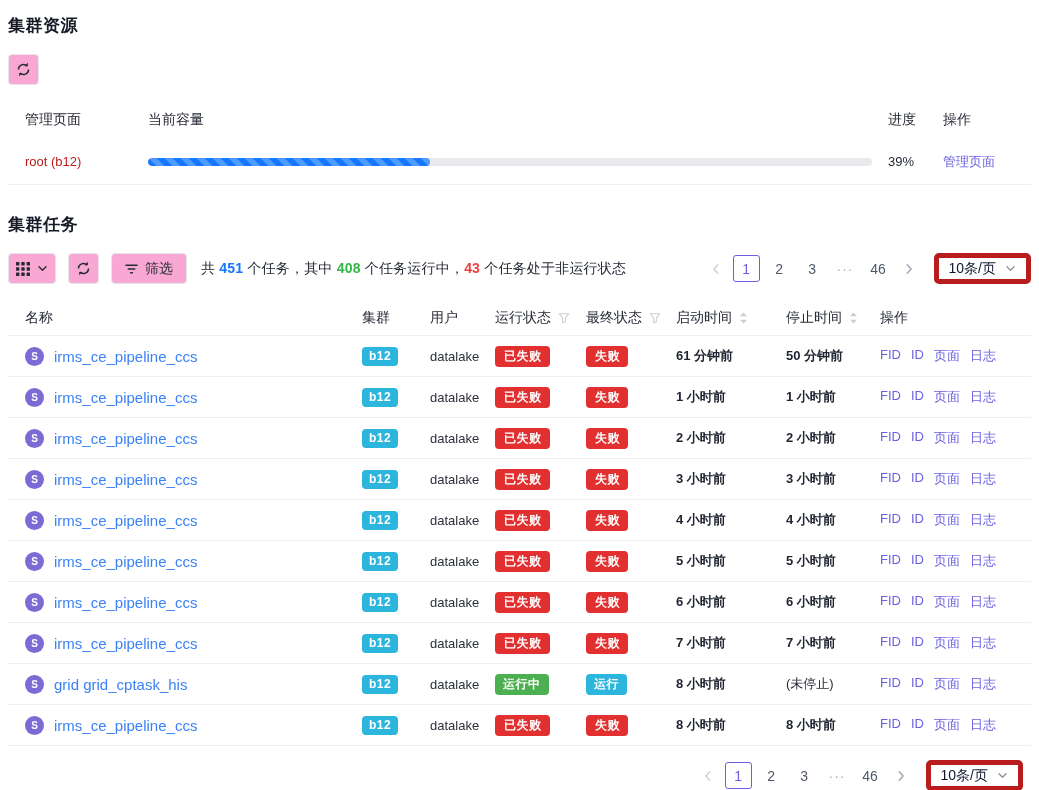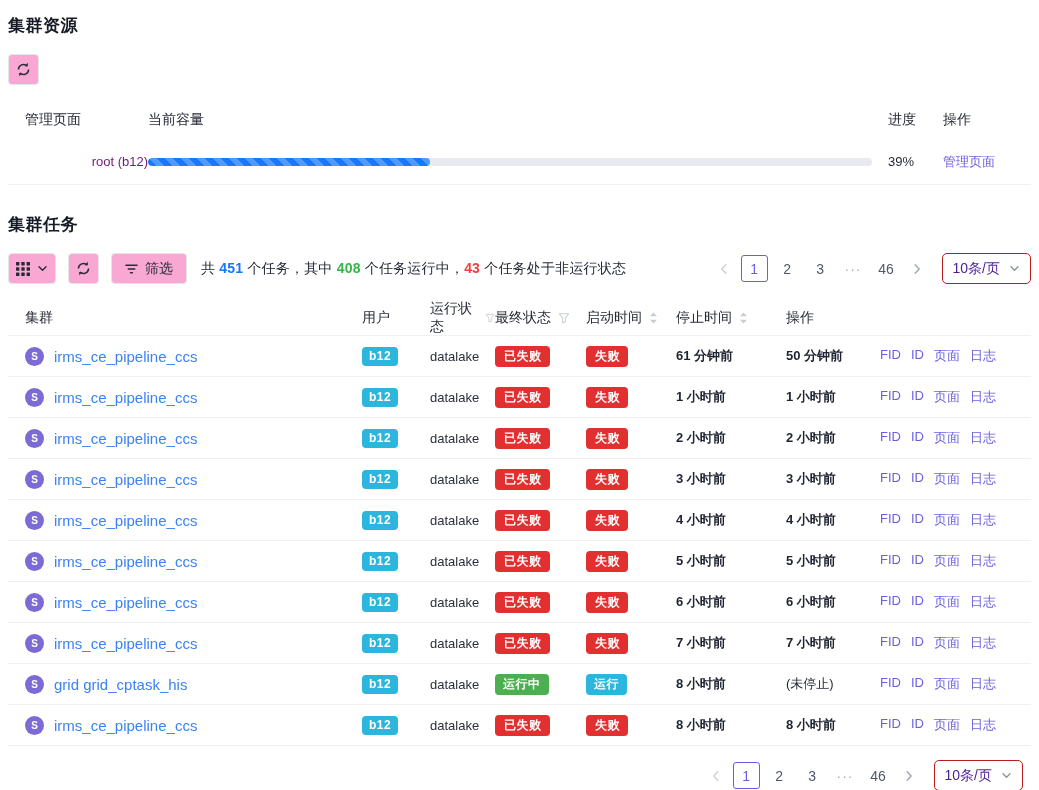--- a/index.html
+++ b/index.html
@@ -23,21 +23,21 @@
     padding: 0 7px; font-size: 14px; font-family: inherit;
   }
   .icon-btn svg { display: block; }
   .btn-row { margin-top: 17px; }
 
   
   .res-table { margin-top: 16px; }
   .rgrid { display: grid; grid-template-columns: 123px 740px 55px 1fr; align-items: center; padding: 0 17px; }
   .res-head { height: 38px; font-size: 14px; font-weight: 500; color: #272b36; }
   .res-row { height: 46px; border-bottom: 1px solid #eef0f3; font-size: 13px; }
-  .queue-name { color: #701a75; text-align: right; }
+  .queue-name { color: #b91c1c; }
   .progress-track {
     width: calc(100% - 16px); height: 8px; background: #e8eaee; border-radius: 5px; overflow: hidden;
   }
   .progress-fill {
     height: 100%; border-radius: 5px; background: var(--progress-fill, #1677ff);
     background-image: linear-gradient(45deg, rgba(255,255,255,.25) 25%, transparent 25%, transparent 50%, rgba(255,255,255,.25) 50%, rgba(255,255,255,.25) 75%, transparent 75%, transparent);
     background-size: 16px 16px;
   }
   .pct { font-size: 13px; color: #1f2430; }
   a.lnk, .lnk { color: var(--accent-link, #6a5fe0); text-decoration: none; font-size: 13px; cursor: pointer; }
@@ -56,22 +56,22 @@
   .pager-wrap { margin-left: auto; display: flex; align-items: center; gap: 14px; }
   .pg-item {
     min-width: 27px; height: 27px; display: inline-flex; align-items: center; justify-content: center;
     font-size: 14px; color: #4e5969; border-radius: 3px; cursor: pointer; padding: 0 4px;
   }
   .pg-item.active { border: 1px solid var(--accent-link, #6a5fe0); color: var(--accent-link, #6a5fe0); background: #fff; }
   .pg-item.ellipsis { color: #a9aeb8; letter-spacing: 1px; }
   .pg-arrow { color: #a2a8b3; display: inline-flex; align-items: center; justify-content: center; min-width: 22px; height: 27px; cursor: pointer; }
   .pg-arrow.disabled { color: #cdd1d9; cursor: default; }
   .size-select {
-    border: 1px solid #b91c1c; border-radius: 5px; height: 31px; padding: 0 10px;
-    display: inline-flex; align-items: center; gap: 9px; font-size: 14px; color: #4c1d95;
+    border: 5px solid #b91c1c; border-radius: 5px; height: 31px; padding: 0 10px;
+    display: inline-flex; align-items: center; gap: 9px; font-size: 14px; color: #0f172a;
     cursor: pointer; background: #fff;
   }
   .size-select svg { color: #8d93a0; }
 
   
   .task-table { margin-top: 16px; }
   .tgrid { display: grid; grid-template-columns: 337px 68px 65px 91px 90px 110px 94px 1fr; align-items: center; padding: 0 17px; }
   .t-head { height: 36px; border-bottom: 1px solid #eef0f3; font-size: 14px; font-weight: 500; color: #272b36; }
   .t-head .hcell { display: flex; align-items: center; gap: 7px; }
   .t-row { height: 41px; border-bottom: 1px solid #eef0f3; font-size: 13px; }
@@ -206,20 +206,23 @@
     <path d="M2.2 4.2 6 8l3.8-3.8" fill="none" stroke="currentColor" stroke-width="1.5" stroke-linecap="round" stroke-linejoin="round"></path>
   </svg>
 
         </div>
       </div>
     </div>
 
     <div class="task-table">
       <div class="tgrid t-head">
         <div class="hcell">
+            <span>名称</span>
+          </div>
+        <div class="hcell">
             <span>集群</span>
           </div>
         <div class="hcell">
             <span>用户</span>
           </div>
         <div class="hcell">
             <span>运行状态</span>
   <svg width="12" height="12" viewBox="0 0 14 14" class="funnel-ic">
     <path d="M1.5 2h11L8.6 7.2v4.3l-3.2 1V7.2Z" fill="none" stroke="currentColor" stroke-width="1.2" stroke-linejoin="round"></path>
   </svg>

